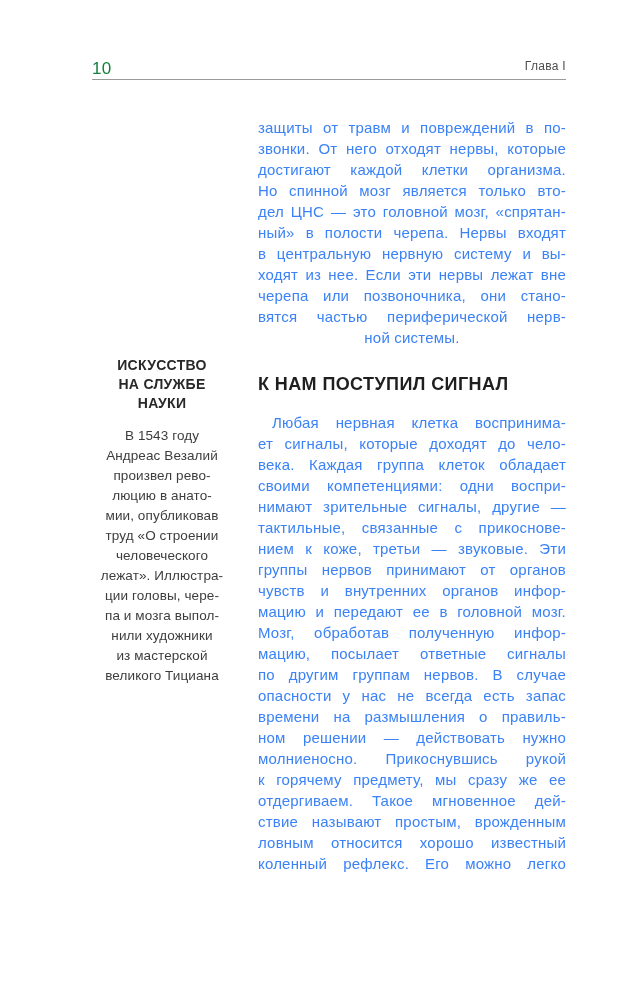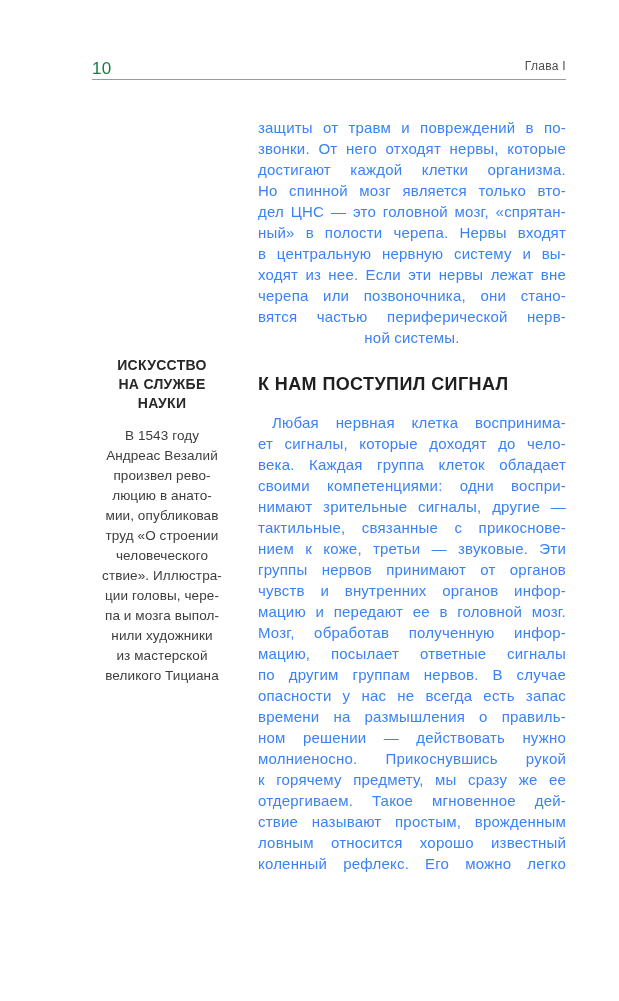--- a/index.html
+++ b/index.html
@@ -111,21 +111,21 @@
         <div class="line">НАУКИ</div>
       </div>
     <div class="sidebar-text">
         <div class="line">В 1543 году</div>
         <div class="line">Андреас Везалий</div>
         <div class="line">произвел рево-</div>
         <div class="line">люцию в анато-</div>
         <div class="line">мии, опубликовав</div>
         <div class="line">труд «О строении</div>
         <div class="line">человеческого</div>
-        <div class="line">ствие». Иллюстра-</div>
+        <div class="line">лежат». Иллюстра-</div>
         <div class="line">ции головы, чере-</div>
         <div class="line">па и мозга выпол-</div>
         <div class="line">нили художники</div>
         <div class="line">из мастерской</div>
         <div class="line">великого Тициана</div>
       </div>
   </div>
 
   <div class="main-column">
     <div class="body-paragraph">

